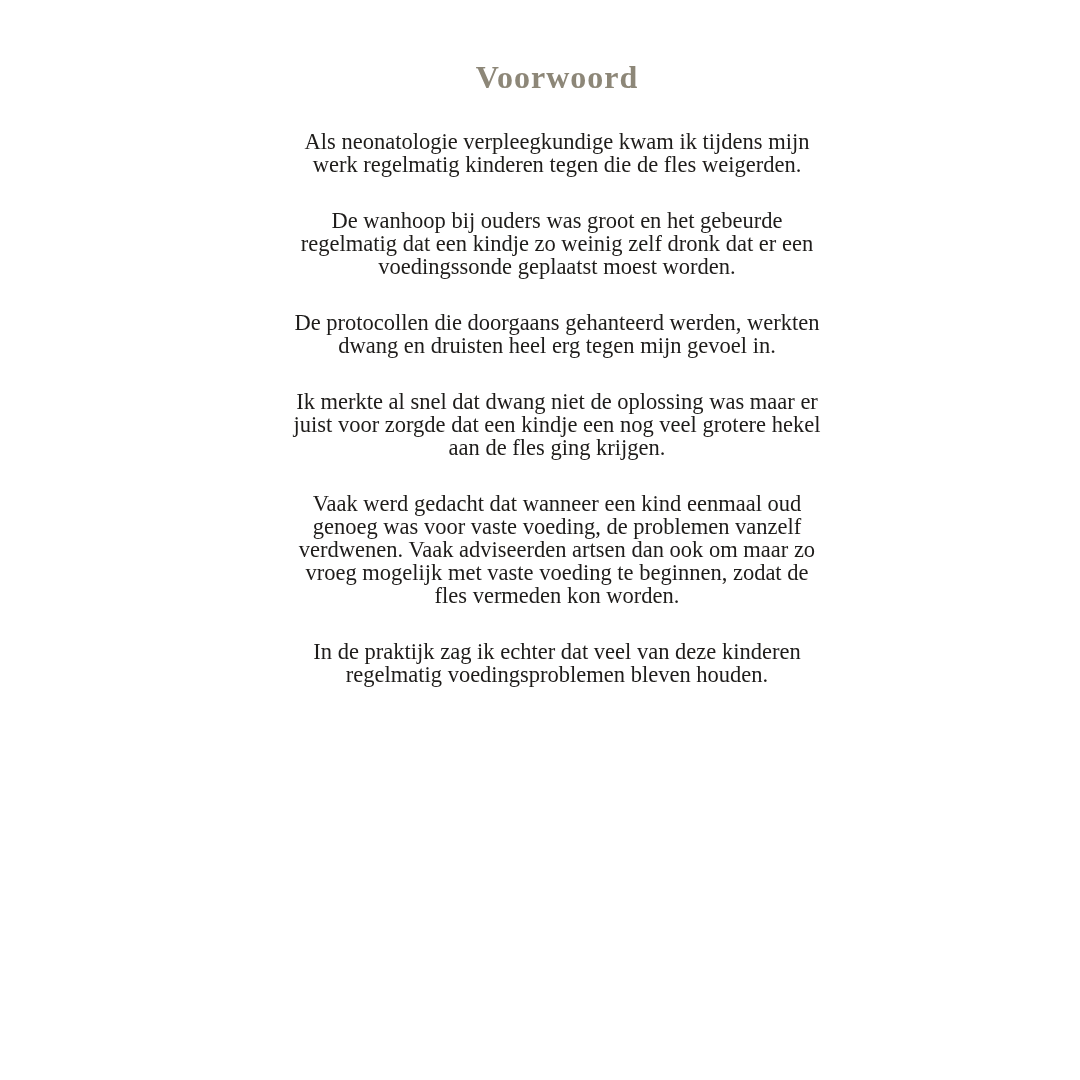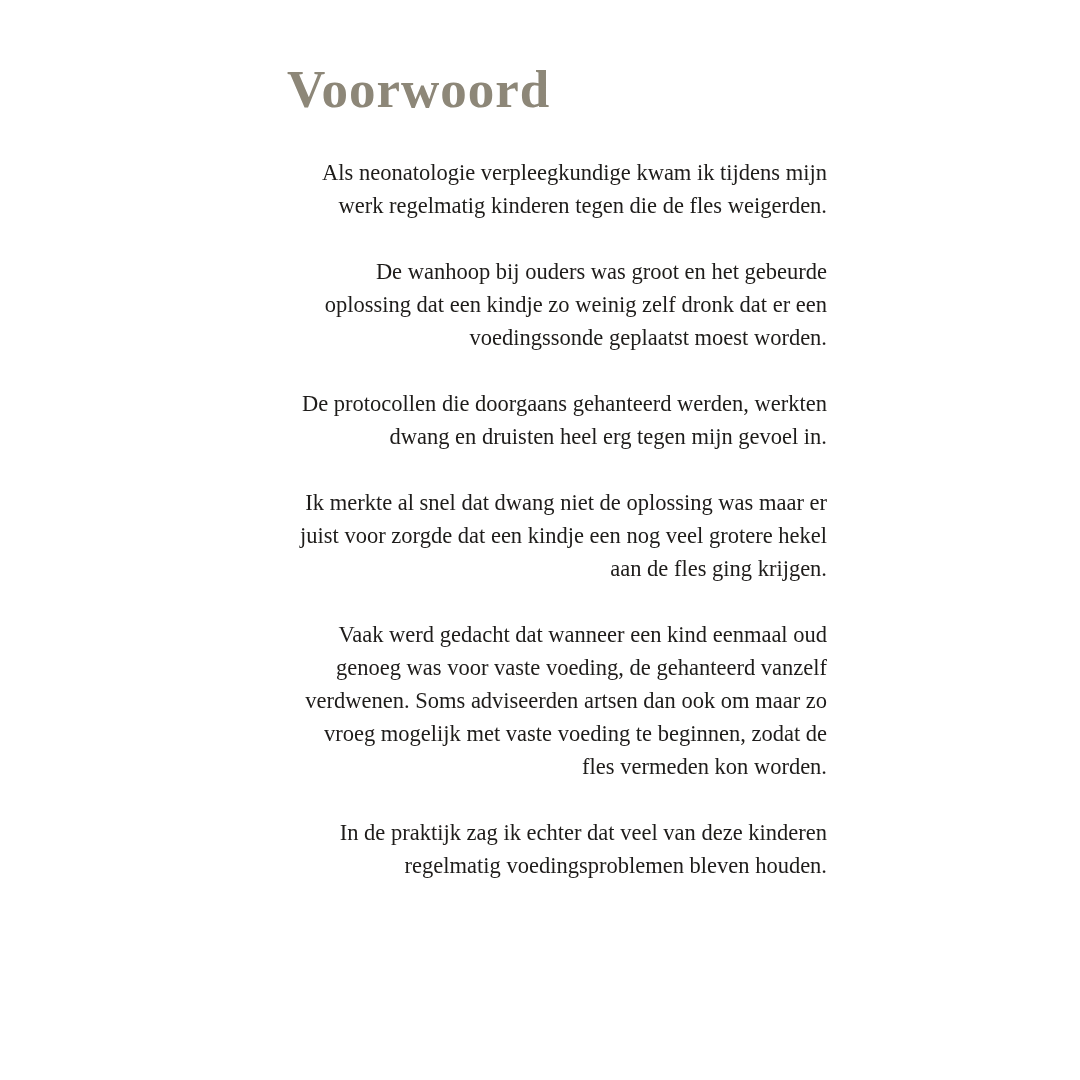--- a/index.html
+++ b/index.html
@@ -15,47 +15,47 @@
     overflow: hidden;
     font-family: "Liberation Serif", "DejaVu Serif", serif;
   }
   .content {
     position: absolute;
     left: 287px;
     top: 58px;
     width: 540px;
   }
   .title {
-    text-align: left;
-    font-size: 53px;
+    text-align: center;
+    font-size: 32px;
     font-weight: 700;
     letter-spacing: 1px;
     color: #8d8778;
     margin: 0 0 34px 0;
     line-height: 1.2;
   }
   .para {
     font-size: 22.5px;
-    line-height: 33px;
+    line-height: 23px;
     color: #1e1c1a;
     margin: 2px 0 33px 0;
-    text-align: right;
+    text-align: center;
   }
   .para:last-child {
     margin-bottom: 0;
   }
 </style>
 </head>
 <body>
 
 <div class="page">
   <div class="content">
     <h1 class="title">Voorwoord</h1>
     <div>
         <p class="para">Als neonatologie verpleegkundige kwam ik tijdens mijn werk regelmatig kinderen tegen die de fles weigerden.</p>
-        <p class="para">De wanhoop bij ouders was groot en het gebeurde oplossing dat een kindje zo weinig zelf dronk dat er een voedingssonde geplaatst moest worden.</p>
+        <p class="para">De wanhoop bij ouders was groot en het gebeurde regelmatig dat een kindje zo weinig zelf dronk dat er een voedingssonde geplaatst moest worden.</p>
         <p class="para">De protocollen die doorgaans gehanteerd werden, werkten dwang en druisten heel erg tegen mijn gevoel in.</p>
         <p class="para">Ik merkte al snel dat dwang niet de oplossing was maar er juist voor zorgde dat een kindje een nog veel grotere hekel aan de fles ging krijgen.</p>
-        <p class="para">Vaak werd gedacht dat wanneer een kind eenmaal oud genoeg was voor vaste voeding, de gehanteerd vanzelf verdwenen. Soms adviseerden artsen dan ook om maar zo vroeg mogelijk met vaste voeding te beginnen, zodat de fles vermeden kon worden.</p>
+        <p class="para">Vaak werd gedacht dat wanneer een kind eenmaal oud genoeg was voor vaste voeding, de problemen vanzelf verdwenen. Vaak adviseerden artsen dan ook om maar zo vroeg mogelijk met vaste voeding te beginnen, zodat de fles vermeden kon worden.</p>
         <p class="para">In de praktijk zag ik echter dat veel van deze kinderen regelmatig voedingsproblemen bleven houden.</p>
       </div>
   </div>
 </div>
 
 </body></html>

